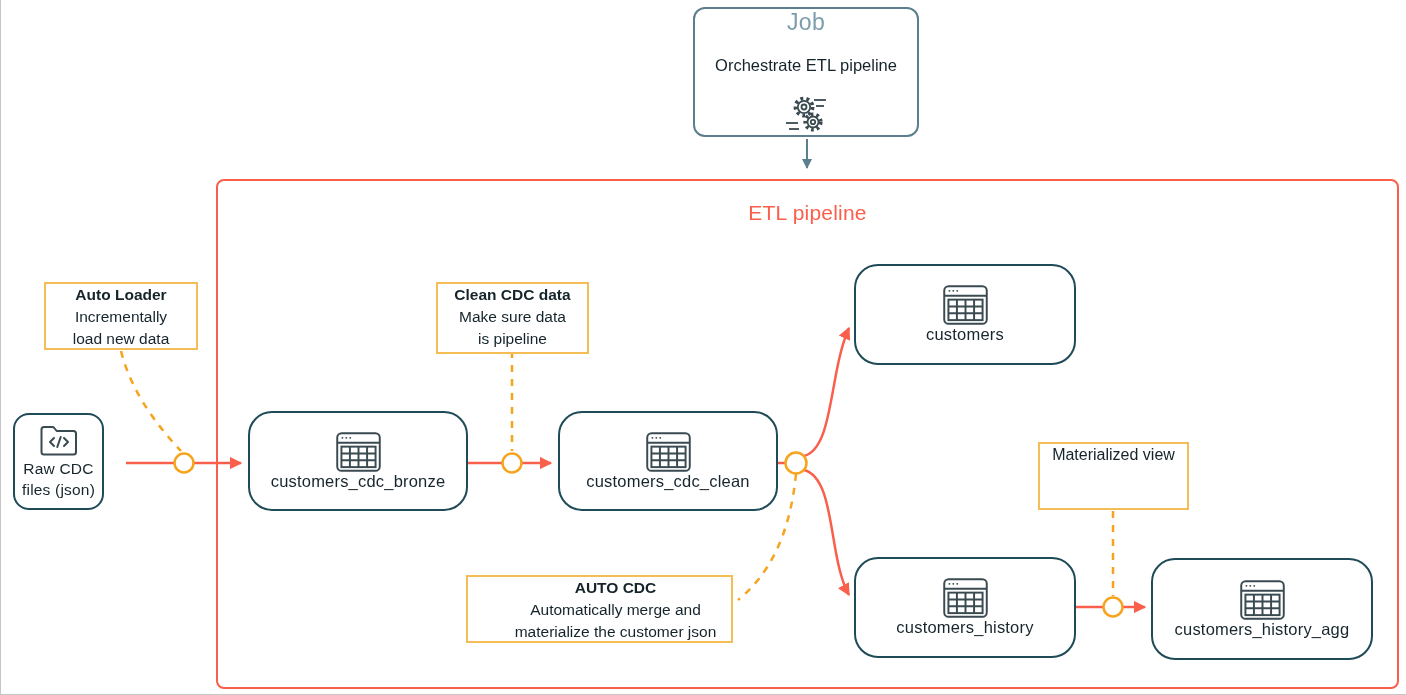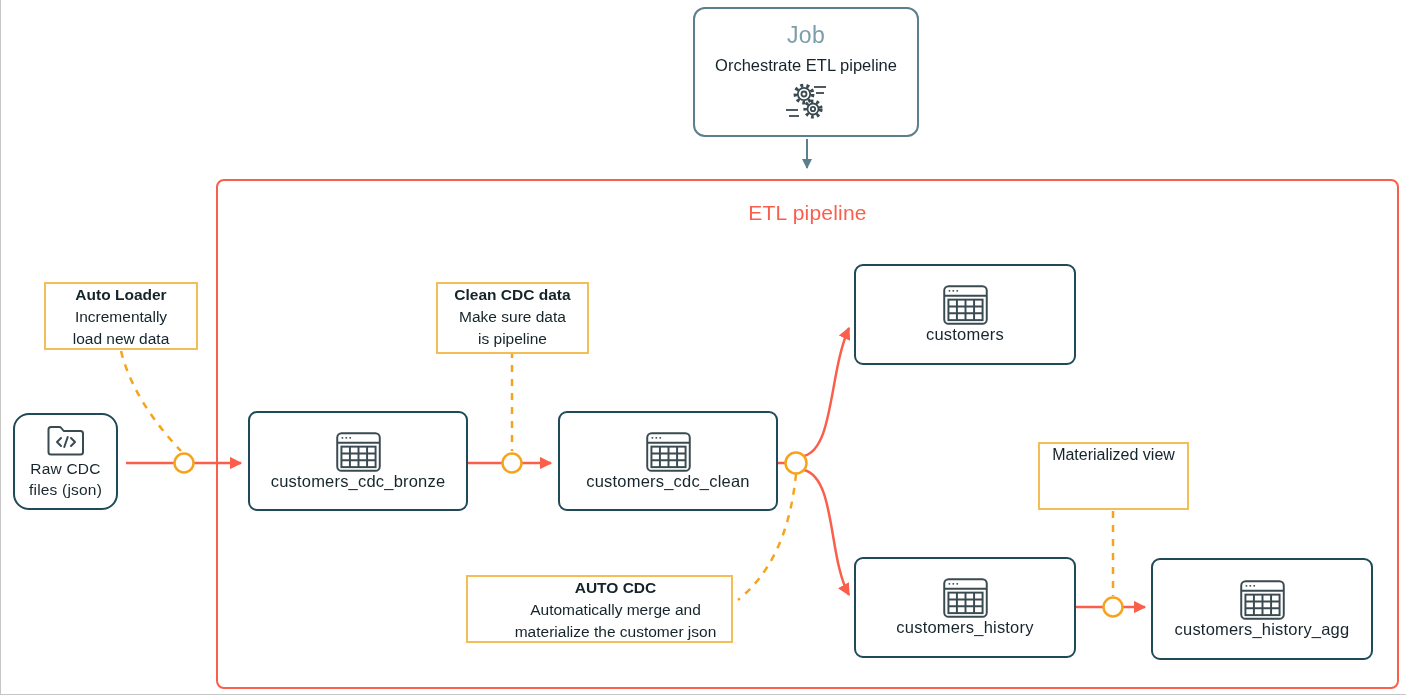--- a/index.html
+++ b/index.html
@@ -14,34 +14,34 @@
 
   
   .etl-box{position:absolute;left:215px;top:179px;width:1183px;height:510px;
            border:2px solid var(--red);border-radius:8px;z-index:1;}
   .etl-title{position:absolute;left:0;right:0;top:20px;text-align:center;
              font-size:21px;font-weight:500;color:var(--red);letter-spacing:.2px;}
 
   
   .job-box{position:absolute;left:692px;top:7px;width:226px;height:130px;background:#fff;
            border:2px solid var(--slate);border-radius:12px;z-index:3;
-           display:flex;flex-direction:column;align-items:center;justify-content:center;gap:7px;}
+           display:flex;flex-direction:column;align-items:center;justify-content:center;gap:20px;}
   .job-title{font-size:23px;font-weight:500;color:var(--slate_text);letter-spacing:.3px;}
   .job-subtitle{font-size:16.5px;color:var(--ink);}
 
   
-  .node{position:absolute;background:#fff;border:2.5px solid var(--teal);border-radius:9px;z-index:3;
+  .node{position:absolute;background:#fff;border:2.5px solid var(--teal);border-radius:24px;z-index:3;
         display:flex;flex-direction:column;align-items:center;justify-content:center;}
   .node .label{font-size:16.5px;color:#17262c;letter-spacing:.2px;white-space:nowrap;}
   #node-bronze{left:247px;top:411px;width:220px;height:100px;justify-content:center;}
   #node-clean{left:557px;top:411px;width:220px;height:100px;}
   #node-customers{left:853px;top:264px;width:222px;height:101px;}
   #node-history{left:853px;top:557px;width:222px;height:101px;}
   #node-history-agg{left:1150px;top:558px;width:222px;height:102px;}
-  #node-source{left:12px;top:413px;width:105px;height:97px;border-radius:16px;gap:3px;z-index:3;}
+  #node-source{left:12px;top:413px;width:91px;height:97px;border-radius:16px;gap:3px;z-index:3;}
   #node-source .label{font-size:15.5px;line-height:1.3;text-align:center;white-space:normal;}
 
   
   .callout{position:absolute;background:#fff;border:2px solid var(--amber_border);z-index:3;
            display:flex;flex-direction:column;align-items:center;justify-content:flex-start;
            font-size:15.5px;line-height:1.42;text-align:center;color:var(--ink);}
   .callout .co-title{font-weight:700;}
   #callout-auto-loader{left:43px;top:282px;width:154px;height:68px;}
   #callout-clean-cdc{left:435px;top:282px;width:153px;height:72px;}
   #callout-auto-cdc{left:465px;top:575px;width:267px;height:68px;padding-left:32px;}

